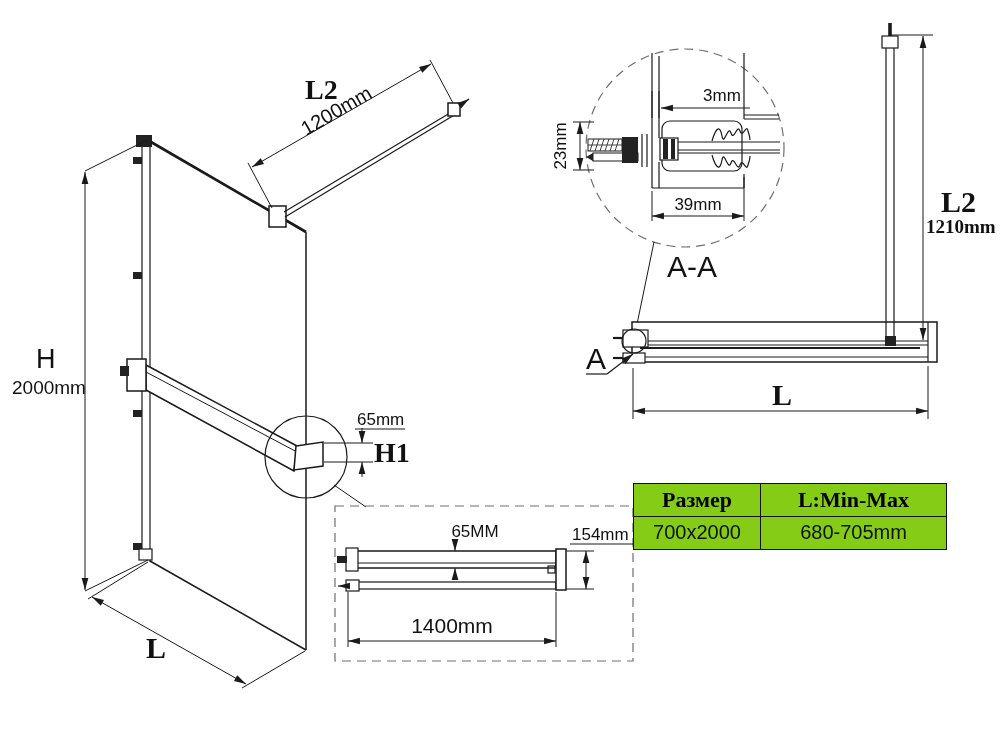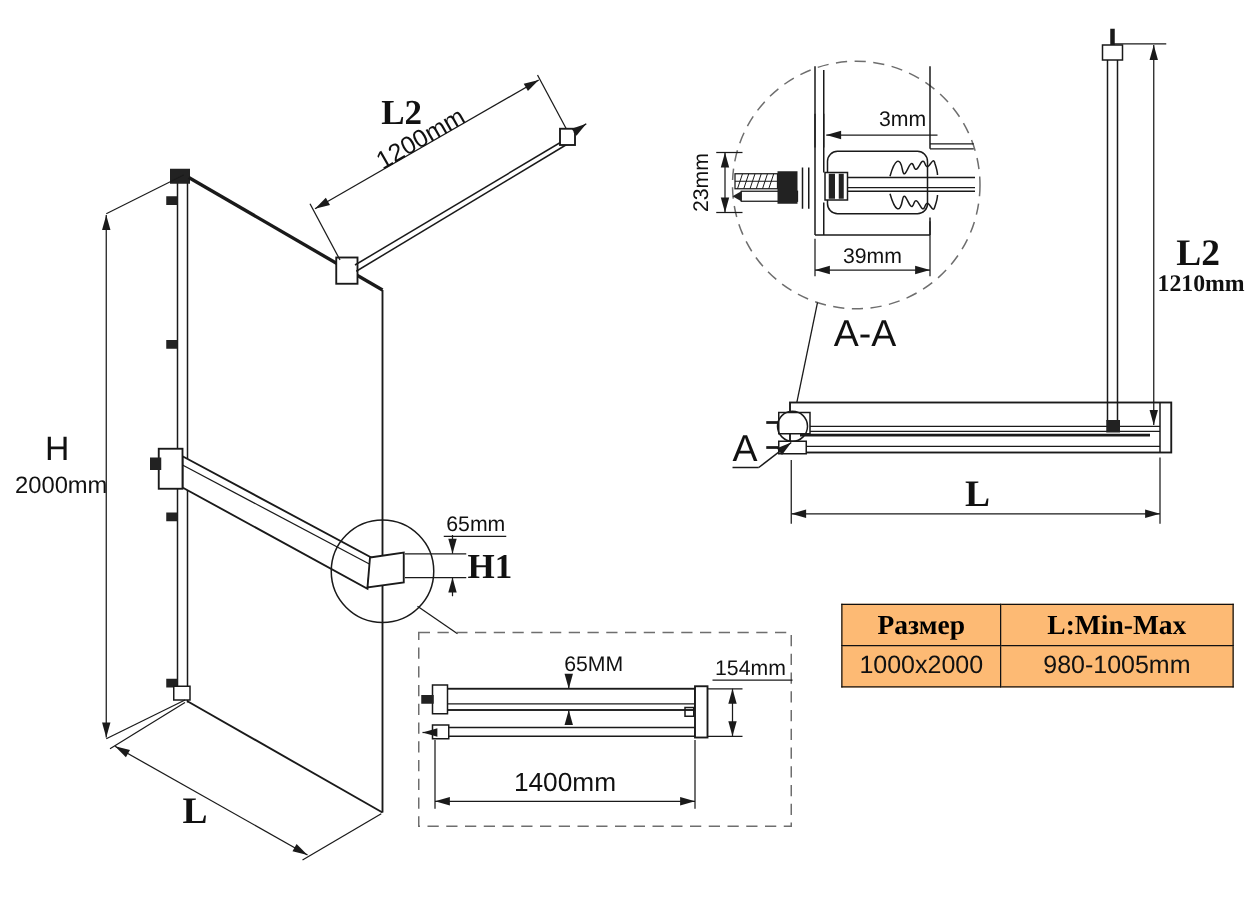--- a/index.html
+++ b/index.html
@@ -19,22 +19,22 @@
   svg text{fill:#111111;}
   .t-dim{font:17px "Liberation Sans",sans-serif;}
   .t-dim19{font:19px "Liberation Sans",sans-serif;}
   .t-dim20{font:20px "Liberation Sans",sans-serif;}
   .t-dim21{font:21px "Liberation Sans",sans-serif;}
   .t-lab{font:27px "Liberation Sans",sans-serif;}
   .t-big{font:30px "Liberation Sans",sans-serif;}
   .t-serif28{font:bold 28px "Liberation Serif",serif;}
   .t-serif30{font:bold 30px "Liberation Serif",serif;}
   .t-serif19{font:bold 19px "Liberation Serif",serif;}
-  table.size-table{position:absolute;left:673px;top:483px;width:313px;border-collapse:collapse;
-        table-layout:fixed;background:#fdba74;}
+  table.size-table{position:absolute;left:633px;top:483px;width:313px;border-collapse:collapse;
+        table-layout:fixed;background:#84cc16;}
   table.size-table th,table.size-table td{border:1.7px solid #111;text-align:center;
         vertical-align:middle;padding:0;overflow:hidden;}
   table.size-table th{font:bold 22px "Liberation Serif",serif;height:32px;color:#000;}
   table.size-table td{font:20px "Liberation Sans",sans-serif;height:31.5px;color:#111;}
 </style>
 </head>
 <body>
 
 <div class="canvas">
 <svg width="1005" height="734" viewBox="0 0 1005 734">
@@ -229,18 +229,18 @@
         <col style="width:186px">
       </colgroup>
   <thead>
     <tr>
       <th>Размер</th>
       <th>L:Min-Max</th>
     </tr>
   </thead>
   <tbody>
     <tr>
-      <td>1000x2000</td>
-      <td>980-1005mm</td>
+      <td>700x2000</td>
+      <td>680-705mm</td>
     </tr>
   </tbody>
 </table>
 </div>
 
 </body></html>

